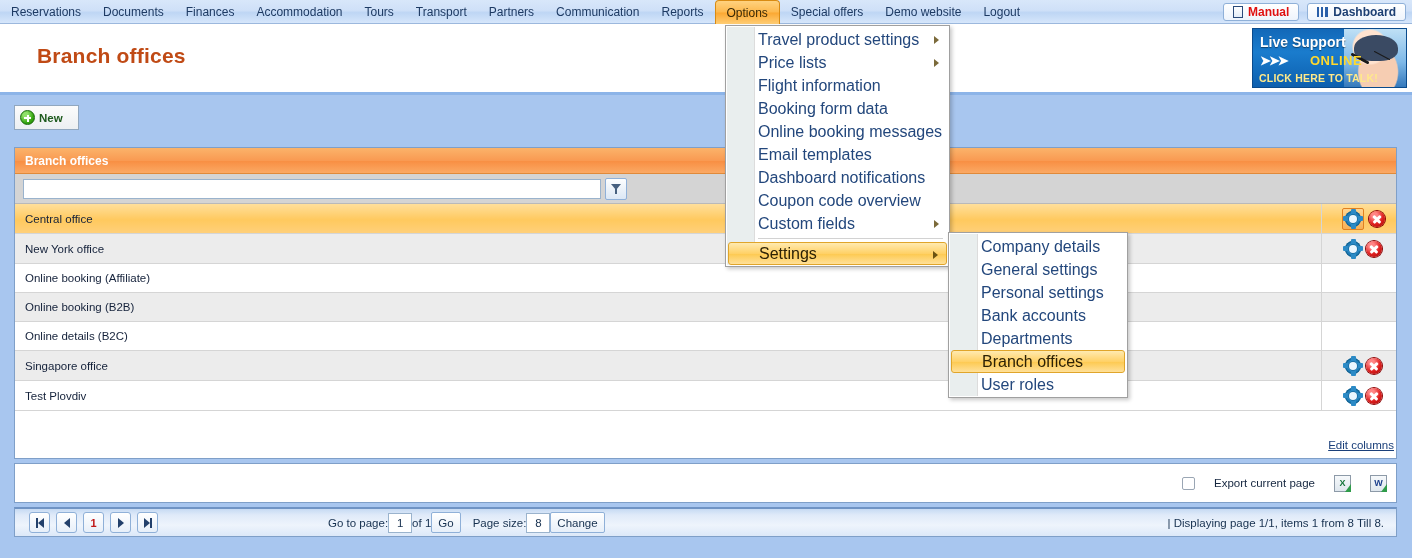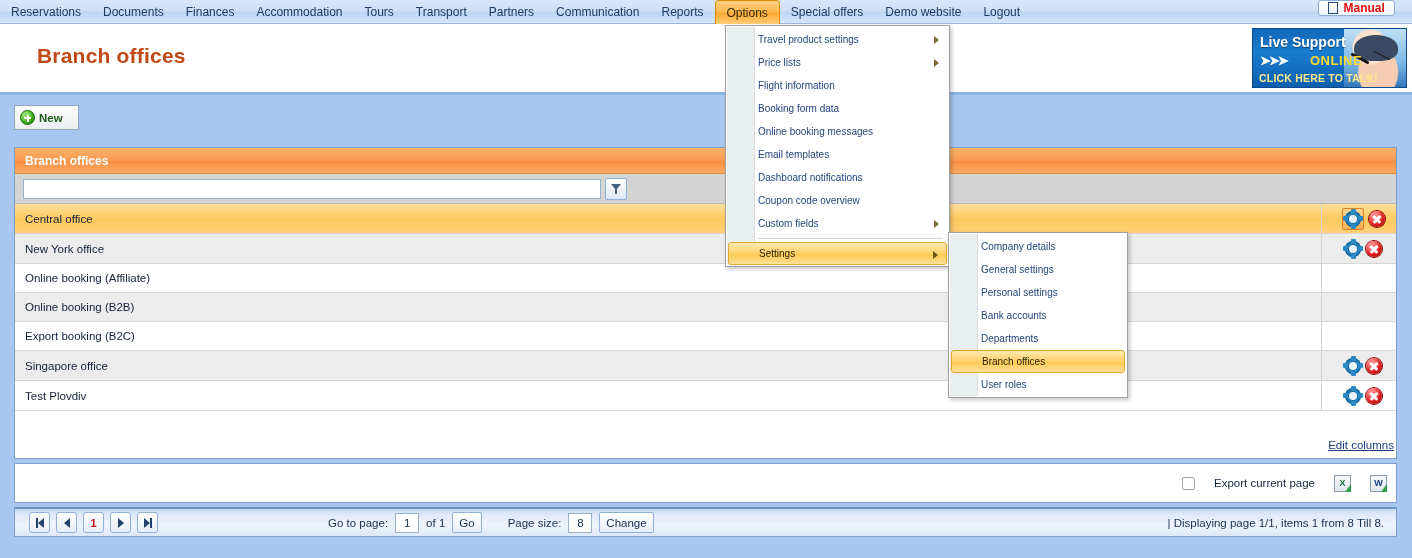--- a/index.html
+++ b/index.html
@@ -24,21 +24,21 @@
   .mi{
     display:flex; align-items:center; padding:0 11px;
     font-size:12px; color:#1d3a63; cursor:default; white-space:nowrap;
     height:24px;
   }
   .mi.active{
     background:linear-gradient(to bottom,#ffd27f 0%, #fdb94e 48%, #fba832 52%, #ffcd74 100%);
     border:1px solid #d98b12; border-bottom:none;
     border-radius:4px 4px 0 0; color:#3a2a06;
   }
-  #menu-right{ margin-left:auto; display:flex; align-items:center; gap:8px; padding-right:6px;flex-direction:column;}
+  #menu-right{ margin-left:auto; display:flex; align-items:center; gap:8px; padding-right:6px;}
   .topbtn{
     display:flex; align-items:center; gap:5px;
     height:18px; padding:0 9px;
     background:linear-gradient(to bottom,#ffffff,#eef4fc);
     border:1px solid #8fb0d8; border-radius:3px;
     font-size:12px; font-weight:bold; cursor:default;
   }
   .topbtn.manual{ color:#e01010; }
   .topbtn.dash{ color:#1c3f73; }
 
@@ -255,21 +255,21 @@
     background:linear-gradient(to bottom,#ffffff,#e7eff9);
     border:1px solid #8fb0d8; border-radius:3px;
     display:flex; align-items:center; justify-content:center; cursor:default;
     font-size:11px; font-weight:bold; color:#c01818;
   }
   .pgbtn.first{ margin-left:14px; }
   .arr{ width:0;height:0; }
   .arr.l{ border-top:5px solid transparent;border-bottom:5px solid transparent;border-right:6px solid #23406b;}
   .arr.r{ border-top:5px solid transparent;border-bottom:5px solid transparent;border-left:6px solid #23406b;}
   .bar{ width:2px;height:10px;background:#23406b; }
-  .pgctr{ display:flex; align-items:center; gap:7px; margin-left:170px; font-size:11.5px; color:#16304f;}
+  .pgctr{ display:flex; align-items:center; gap:0; margin-left:170px; font-size:11.5px; color:#16304f;}
   .numbox{
     width:24px;height:20px; border:1px solid #9ab3cd; background:#fff;
     text-align:center; line-height:18px; font-size:11.5px; color:#16304f;
   }
   .smallbtn{
     height:21px; padding:0 6px;
     background:linear-gradient(to bottom,#ffffff,#e7eff9);
     border:1px solid #8fb0d8; border-radius:2px;
     display:flex; align-items:center; font-size:11.5px; color:#16304f; cursor:default;
   }
@@ -284,21 +284,21 @@
     box-shadow:2px 2px 4px rgba(0,0,0,.22);
     z-index:50; padding:2px 0 1px 0;
   }
   #dropdown:before{
     content:""; position:absolute; left:1px; top:1px; bottom:1px; width:27px;
     background:#e9eeee; border-right:1px solid #dcdcdc;
   }
   .dd-item{
     position:relative; z-index:2; height:23px;
     display:flex; align-items:center; padding-left:32px;
-    font-size:10px; color:#23477c; cursor:default; white-space:nowrap;
+    font-size:16px; color:#23477c; cursor:default; white-space:nowrap;
   }
   .dd-item .caret{
     position:absolute; right:10px; top:8px;
     width:0;height:0;border-top:4px solid transparent;border-bottom:4px solid transparent;
     border-left:5px solid #7b6a3a;
   }
   .dd-sep{
     position:relative; z-index:2; height:1px; margin:3px 6px 3px 32px;
     background:#d2d2d2;
   }
@@ -407,21 +407,21 @@
           </tr>
           <tr class="norm">
             <td>Online booking (Affiliate)</td>
             <td class="actions"></td>
           </tr>
           <tr class="alt">
             <td>Online booking (B2B)</td>
             <td class="actions"></td>
           </tr>
           <tr class="norm">
-            <td>Export booking (B2C)</td>
+            <td>Online details (B2C)</td>
             <td class="actions"></td>
           </tr>
           <tr class="alt">
             <td>Singapore office</td>
             <td class="actions">
               <div class="act-wrap">
                 <span class="gear">
                   <span class="hub"></span>
                 </span>
                 <span class="xred"></span>

